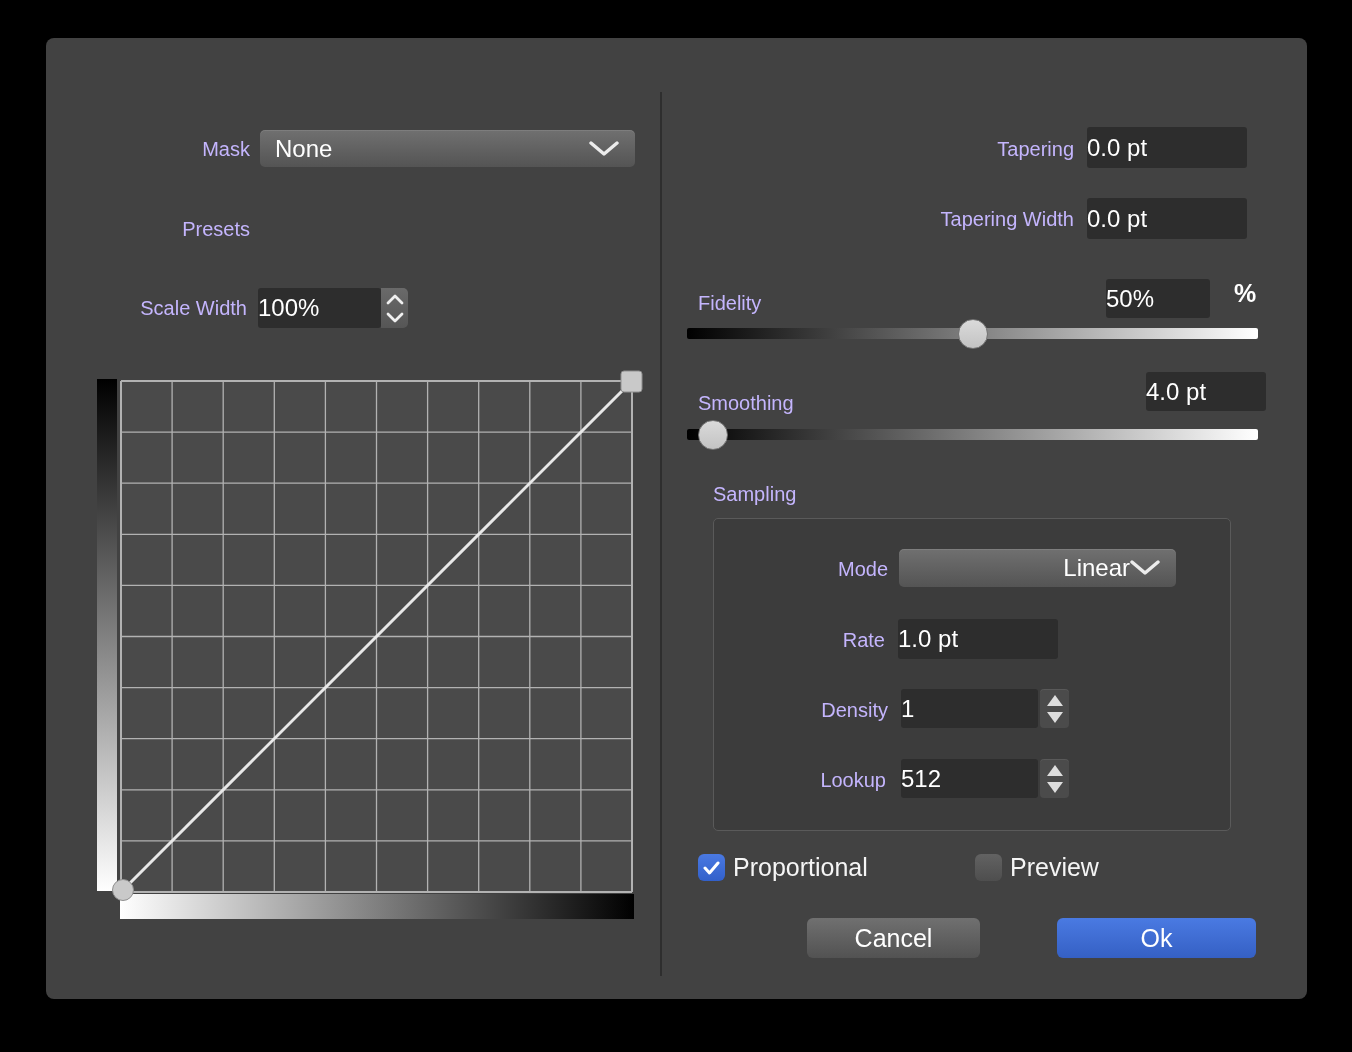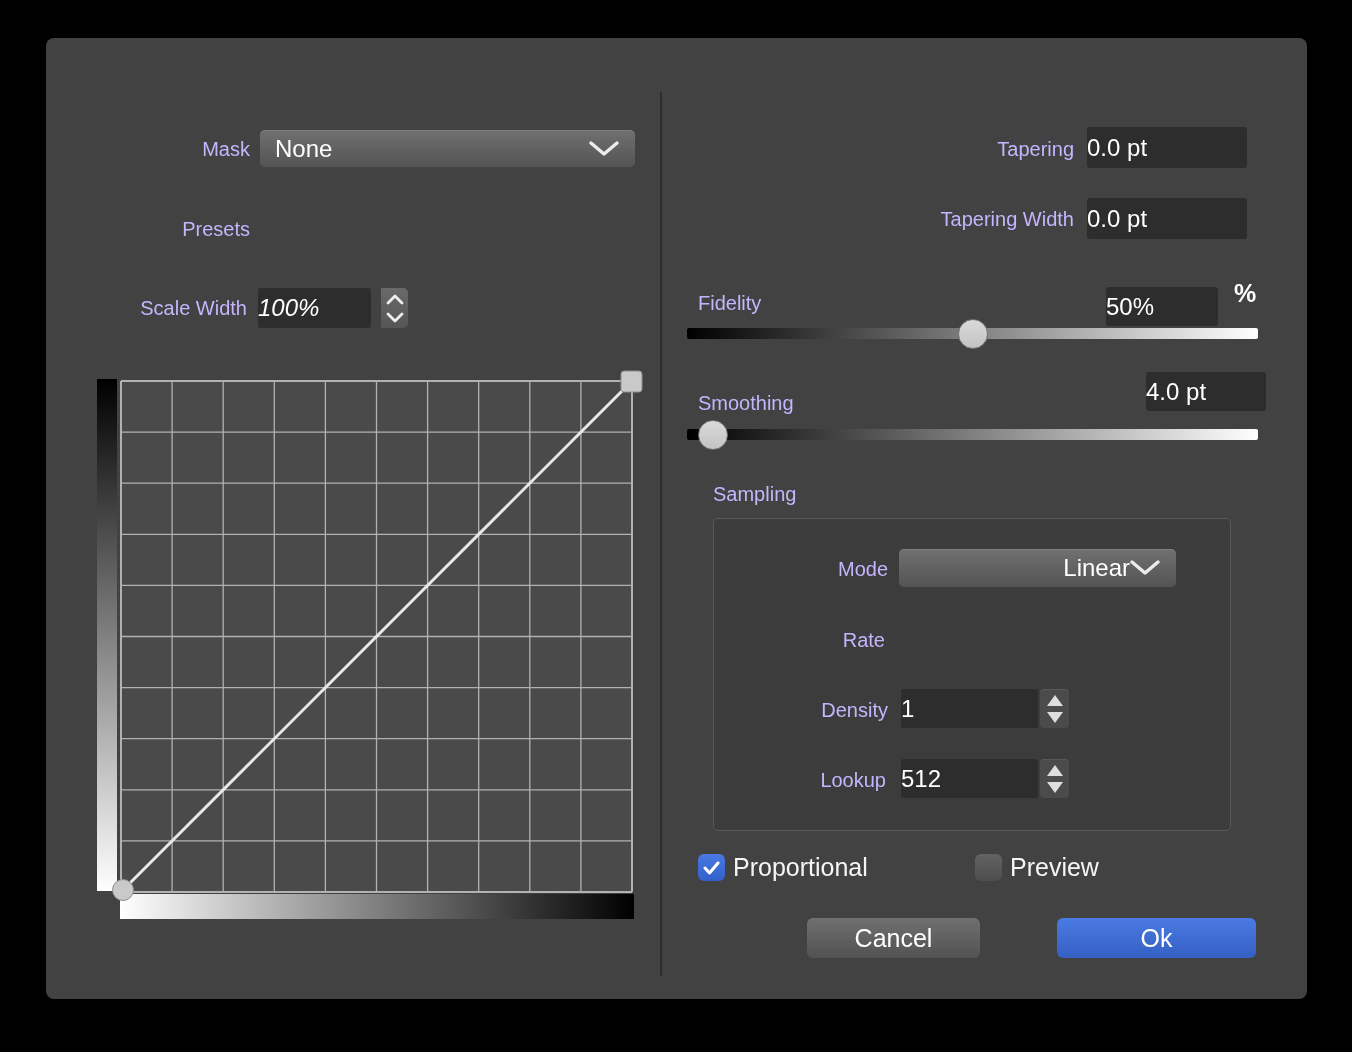--- a/index.html
+++ b/index.html
@@ -102,21 +102,21 @@
     <span class="chev">
       <svg width="30" height="16" viewBox="0 0 30 16">
           <polyline points="2,2 15,13 28,2" fill="none" stroke="#ececec" stroke-width="3.4" stroke-linecap="round" stroke-linejoin="round"></polyline>
         </svg>
     </span>
   </div>
 
   <div class="label" style="right:1057px;top:191px;">Presets</div>
 
   <div class="label" style="right:1060px;top:270px;">Scale Width</div>
-  <div class="field" style="left:212px;top:250px;width:113px;height:40px;font-style:italic;">100%</div>
+  <div class="field" style="left:212px;top:250px;width:123px;height:40px;">100%</div>
   <div class="stepper" style="left:335px;top:250px;width:27px;height:40px;">
     <span class="half">
       <svg width="18" height="11" viewBox="0 0 18 11">
           <polyline points="2,9 9,2 16,9" fill="none" stroke="#f0f0f0" stroke-width="2.8" stroke-linecap="round" stroke-linejoin="round"></polyline>
         </svg>
     </span>
     <span class="half">
       <svg width="18" height="11" viewBox="0 0 18 11">
           <polyline points="2,2 9,9 16,2" fill="none" stroke="#f0f0f0" stroke-width="2.8" stroke-linecap="round" stroke-linejoin="round"></polyline>
         </svg>
@@ -154,21 +154,21 @@
       <rect x="500" y="-10" width="21" height="21" rx="3" fill="#c9c9c9" stroke="#8f8f8f" stroke-width="1"></rect>
     </svg>
 
   <div class="label" style="right:233px;top:111px;">Tapering</div>
   <div class="field" style="left:1041px;top:89px;width:160px;height:41px;">0.0 pt</div>
 
   <div class="label" style="right:233px;top:181px;">Tapering Width</div>
   <div class="field" style="left:1041px;top:160px;width:160px;height:41px;">0.0 pt</div>
 
   <div class="label" style="left:652px;top:265px;">Fidelity</div>
-  <div class="field" style="left:1060px;top:249px;width:112px;height:39px;">50%</div>
+  <div class="field" style="left:1060px;top:241px;width:104px;height:39px;">50%</div>
   <div class="suffix" style="left:1188px;top:255px;">%</div>
   <div class="slider-track" style="left:641px;top:290px;width:571px;">
     <div class="thumb" style="left: 50%;"></div>
   </div>
 
   <div class="label" style="left:652px;top:365px;">Smoothing</div>
   <div class="field" style="left:1100px;top:334px;width:120px;height:39px;">4.0 pt</div>
   <div class="slider-track" style="left:641px;top:391px;width:571px;">
     <div class="thumb" style="left: 4.6%;"></div>
   </div>
@@ -180,20 +180,21 @@
   <div class="dropdown" style="left:853px;top:511px;width:277px;height:38px;justify-content:flex-end;">
     <span>Linear</span>
     <span class="chev">
       <svg width="30" height="16" viewBox="0 0 30 16">
           <polyline points="2,2 15,13 28,2" fill="none" stroke="#ececec" stroke-width="3.4" stroke-linecap="round" stroke-linejoin="round"></polyline>
         </svg>
     </span>
   </div>
 
   <div class="label" style="right:422px;top:602px;">Rate</div>
+  <div class="field" style="left:852px;top:581px;width:160px;height:40px;">1.0 pt</div>
 
   <div class="label" style="right:419px;top:672px;">Density</div>
   <div class="field" style="left:855px;top:651px;width:137px;height:39px;">1</div>
   <div class="tri-stepper" style="left:994px;top:651px;width:29px;height:39px;">
     <span class="tri-up"></span>
     <span class="tri-down"></span>
   </div>
 
   <div class="label" style="right:421px;top:742px;">Lookup</div>
   <div class="field" style="left:855px;top:721px;width:137px;height:39px;">512</div>

